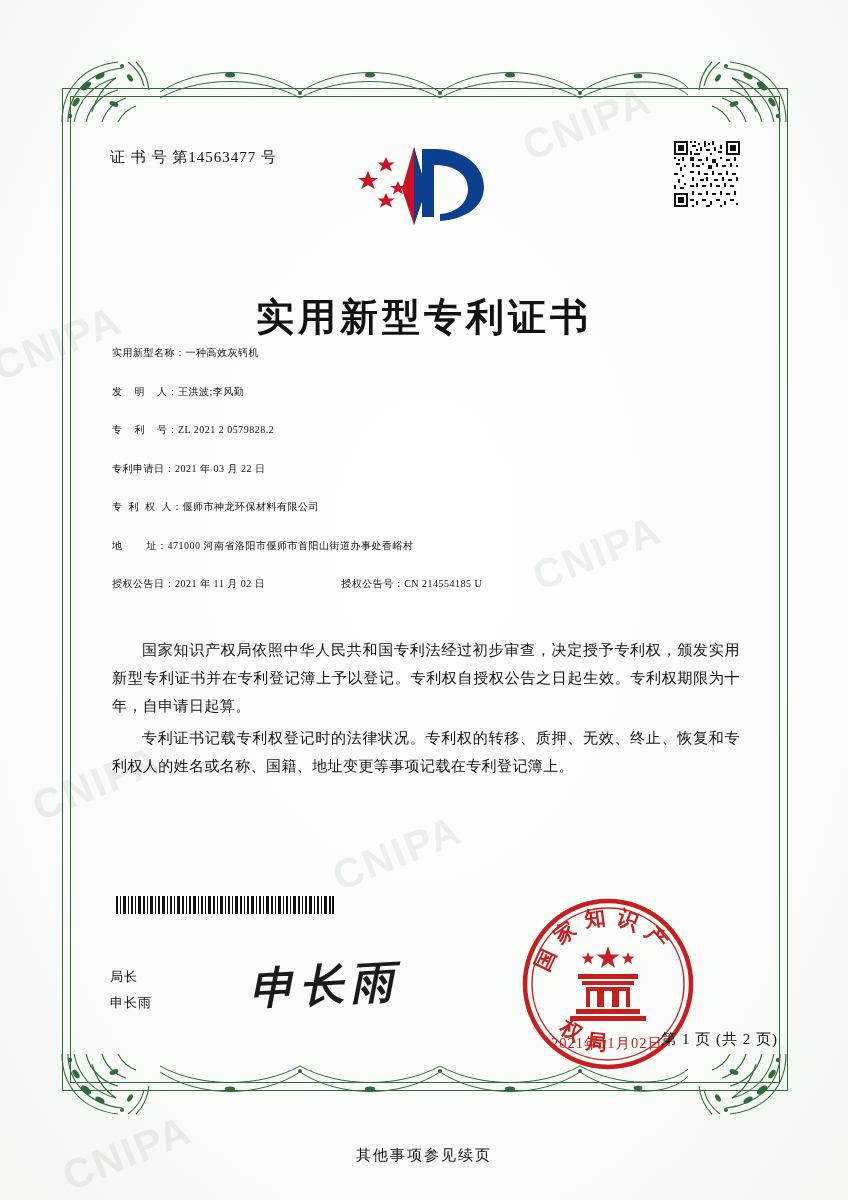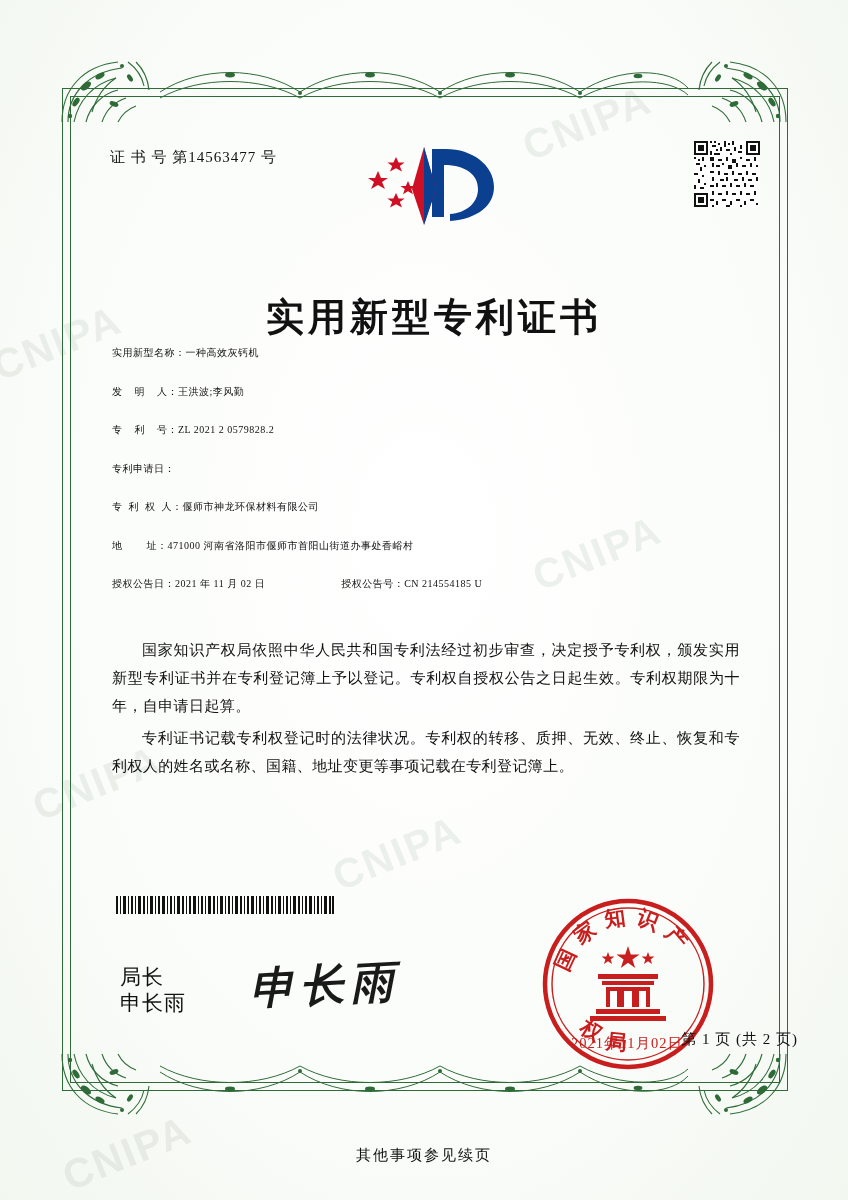--- a/index.html
+++ b/index.html
@@ -75,21 +75,20 @@
   .edge-top { top: 62px; }
   .edge-bottom { top: 1062px; transform: scaleY(-1); }
 
   
   .content {
     position: absolute;
     left: 70px;
     top: 96px;
     width: 708px;
     height: 985px;
-    padding-left: 20px;
   }
 
   .cert-no {
     position: absolute;
     left: 40px;
     top: 52px;
     font-size: 15px;
     color: #111;
     letter-spacing: 1px;
   }
@@ -172,23 +171,23 @@
   .barcode {
     position: absolute;
     left: 46px;
     top: 800px;
     width: 218px;
     height: 18px;
   }
 
   .sig-block {
     position: absolute;
-    left: 50px;
+    left: 40px;
     top: 868px;
-    font-size: 21px;
+    font-size: 13px;
     line-height: 26px;
     color: #111;
     letter-spacing: 1px;
   }
 
   .handwriting {
     position: absolute;
     left: 180px;
     top: 860px;
     font-family: "DejaVu Serif", serif;
@@ -511,20 +510,21 @@
       <div class="field">
         <span class="lbl">发    明    人：</span>
         <span class="val">王洪波;李风勤</span>
       </div>
       <div class="field">
         <span class="lbl">专    利    号：</span>
         <span class="val">ZL 2021 2 0579828.2</span>
       </div>
       <div class="field">
         <span class="lbl">专利申请日：</span>
+        <span class="val">2021 年 03 月 22 日</span>
       </div>
       <div class="field">
         <span class="lbl">专  利  权  人：</span>
         <span class="val">偃师市神龙环保材料有限公司</span>
       </div>
       <div class="field">
         <span class="lbl">地        址：</span>
         <span class="val">471000 河南省洛阳市偃师市首阳山街道办事处香峪村</span>
       </div>
       <div class="field two">

